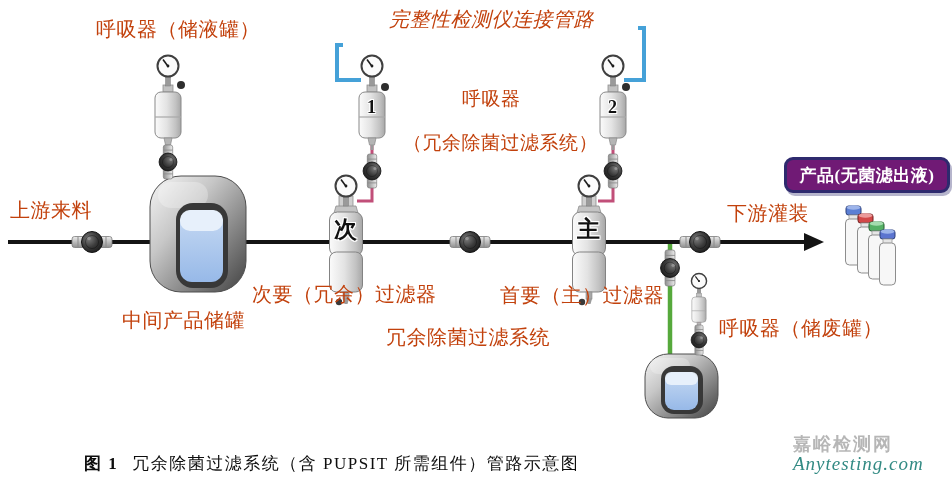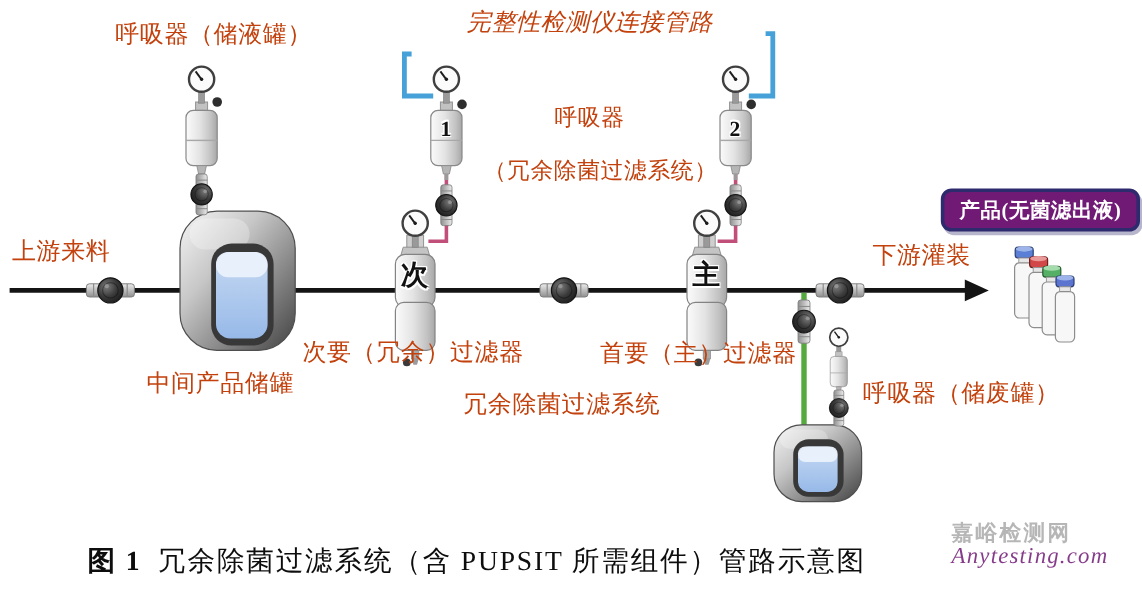--- a/index.html
+++ b/index.html
@@ -21,30 +21,30 @@
   .mark-cn{font-size:23px;}
   .mark-num{font-size:18px;font-weight:bold;}
   .badge{
     position:absolute;left:784px;top:157px;width:160px;height:30px;z-index:4;
     background:#701a75;border:3px solid #2e2a6e;border-radius:9px;
     box-shadow:2px 3px 0 rgba(46,42,110,0.35);
     color:#ffffff;font-weight:bold;font-size:17px;letter-spacing:0.5px;
     display:flex;align-items:center;justify-content:center;white-space:nowrap;
   }
   .caption{
-    position:absolute;left:73px;top:452px;z-index:3;font-size:23px;letter-spacing:1.5px;
+    position:absolute;left:84px;top:452px;z-index:3;font-size:17px;letter-spacing:1.5px;
     white-space:nowrap;color:#0d0d0d;
   }
   .caption .fig{font-weight:bold;margin-right:14px;}
   .watermark{
     position:absolute;left:793px;top:435px;z-index:2;text-align:left;line-height:1.0;
     color:#aaaaaa;opacity:0.85;
   }
   .watermark .wm1{font-size:18px;font-weight:bold;letter-spacing:2px;white-space:nowrap;}
-  .watermark .wm2{font-size:19px;font-style:italic;color:#701a75;letter-spacing:1px;white-space:nowrap;margin-top:1px;}
+  .watermark .wm2{font-size:19px;font-style:italic;color:#0f766e;letter-spacing:1px;white-space:nowrap;margin-top:1px;}
 </style>
 </head>
 <body>
 
 <div class="stage">
 
   <svg width="952" height="501" viewBox="0 0 952 501">
     <defs>
       <linearGradient id="metalV" x1="0" y1="0" x2="1" y2="0">
         <stop offset="0" stop-color="#fbfbfb"></stop>

